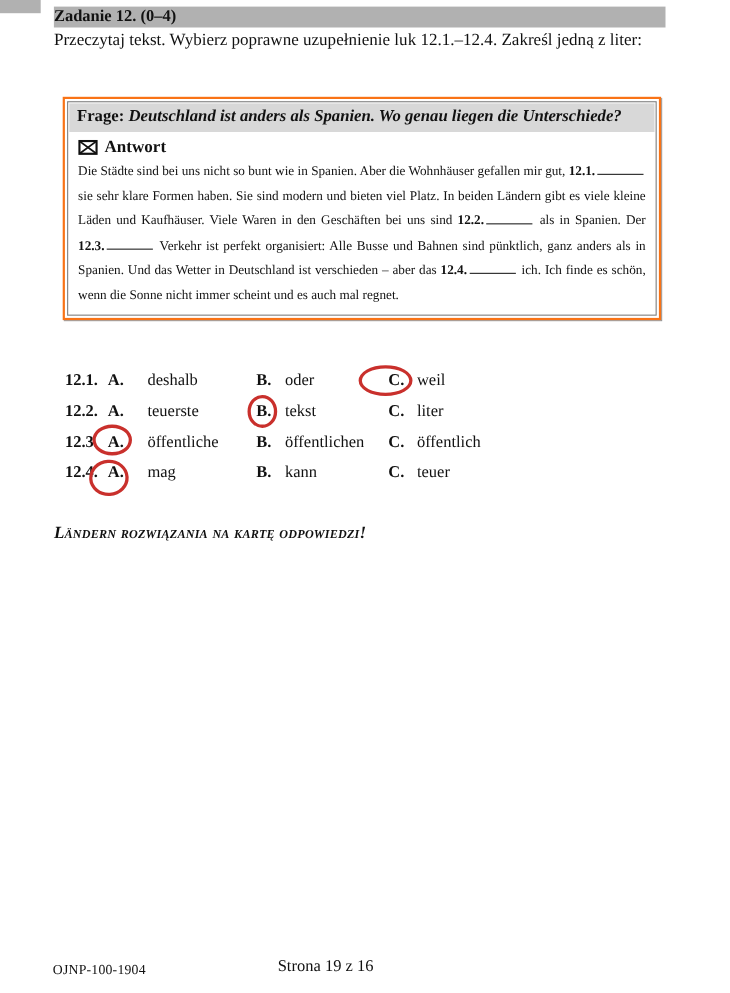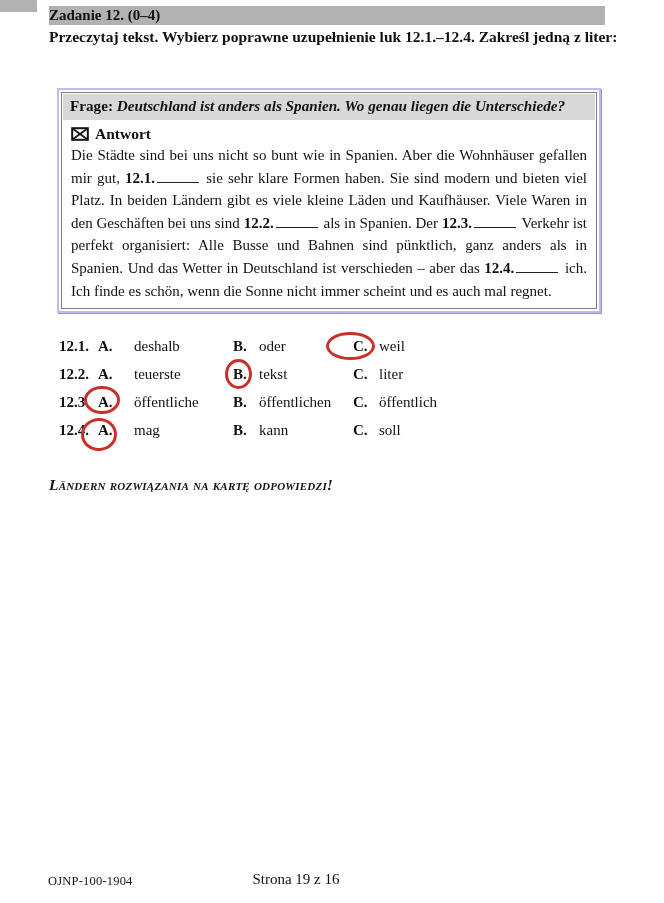--- a/index.html
+++ b/index.html
@@ -11,37 +11,37 @@
   .abs { position:absolute; }
 
   #corner-strip { left:0; top:0; width:37px; height:12px; background:#b1b1b1; }
 
   #task-bar {
     left:49px; top:6px; width:556px; height:19px; background:#b1b1b1;
     font-weight:bold; font-size:15px; line-height:19px; padding-left:0;
     box-sizing:border-box; white-space:nowrap;
   }
 
-  #instructions { left:49px; top:27px; width:584px; font-weight:bold; font-size:15.5px; line-height:19.5px; }
+  #instructions { left:49px; top:27px; width:584px; font-weight:normal; font-size:15.5px; line-height:19.5px; }
 
   #frage-box {
     left:57px; top:88px; width:544px; box-sizing:border-box;
-    border:2px solid #c4b5fd; background:#fff;
+    border:2px solid #f97316; background:#fff;
     box-shadow:1px 1px 0 #9a9a9a;
   }
   #frage-box-inner { border:1px solid #7e7e7e; margin:2px; }
   #frage-header {
     background:#d8d8d8; margin:1px; padding:3px 7px 5px;
     font-size:15.2px; font-weight:bold; white-space:nowrap;
   }
   #frage-header .q { font-style:italic; }
   #frage-body { padding:1px 9px 6px; }
   #antwort-line { display:flex; align-items:center; gap:6px; font-weight:bold; font-size:15.5px; margin:3px 0 1px; }
   #antwort-line svg { display:block; }
-  #answer-paragraph { font-size:15px; line-height:22.6px; text-align:justify; }
+  #answer-paragraph { font-size:12px; line-height:22.6px; text-align:justify; }
   #answer-paragraph .b { font-weight:bold; }
   .gap-blank {
     display:inline-block; width:42px; height:13px; margin:0 2px;
     border-bottom:1.4px solid #222; vertical-align:baseline;
   }
 
   #options { left:59px; top:332px; }
   .opt-row {
     display:grid; grid-template-columns:39px 36px 99px 26px 94px 26px 95px;
     height:28px; align-items:center; font-size:15px;
@@ -126,20 +126,20 @@
       <div class="opt-letter"><span>C.</span></div>
       <div class="opt-text">öffentlich</div>
     </div>
     <div class="opt-row">
       <div class="opt-num">12.4.</div>
       <div class="opt-letter"><span class="circled crow4">A.</span></div>
       <div class="opt-text">mag</div>
       <div class="opt-letter"><span>B.</span></div>
       <div class="opt-text">kann</div>
       <div class="opt-letter"><span>C.</span></div>
-      <div class="opt-text">soll</div>
+      <div class="opt-text">teuer</div>
     </div>
   </div>
 
 <div class="abs" id="transfer-note">Ländern rozwiązania na kartę odpowiedzi!</div>
 
 <div class="abs" id="footer-code">OJNP-100-1904</div>
 <div class="abs" id="page-label">Strona 19 z 16</div>
 
 </body></html>

